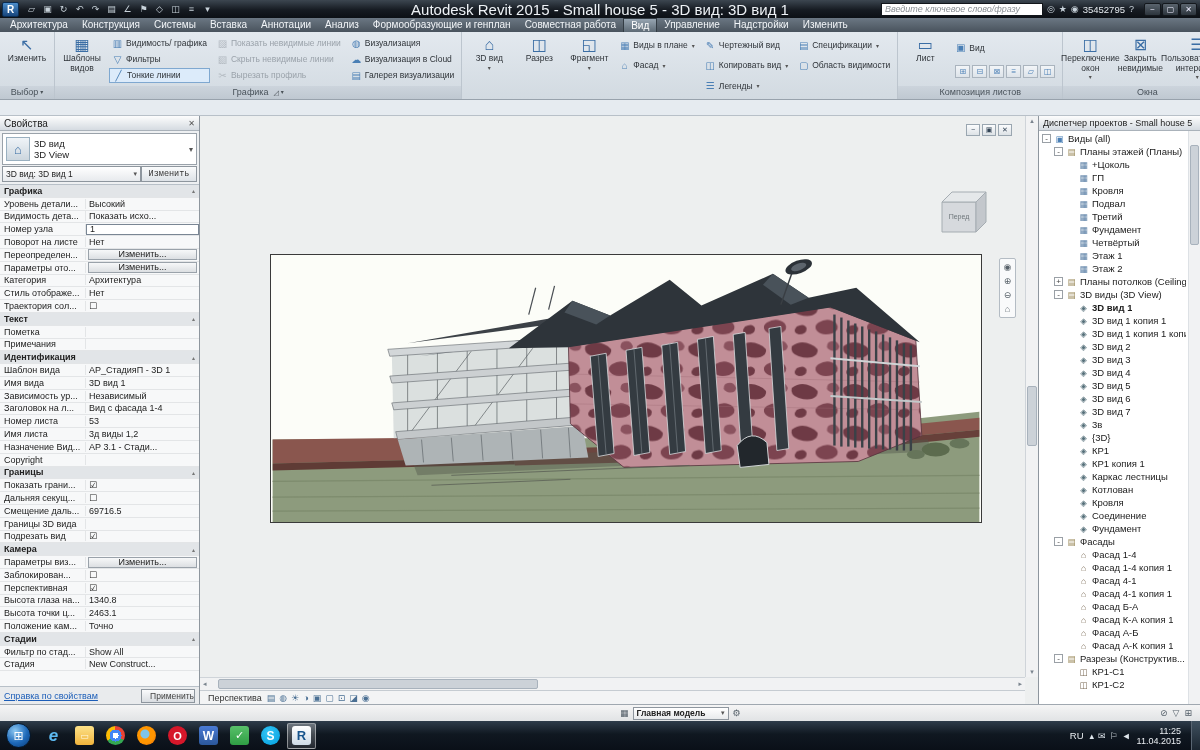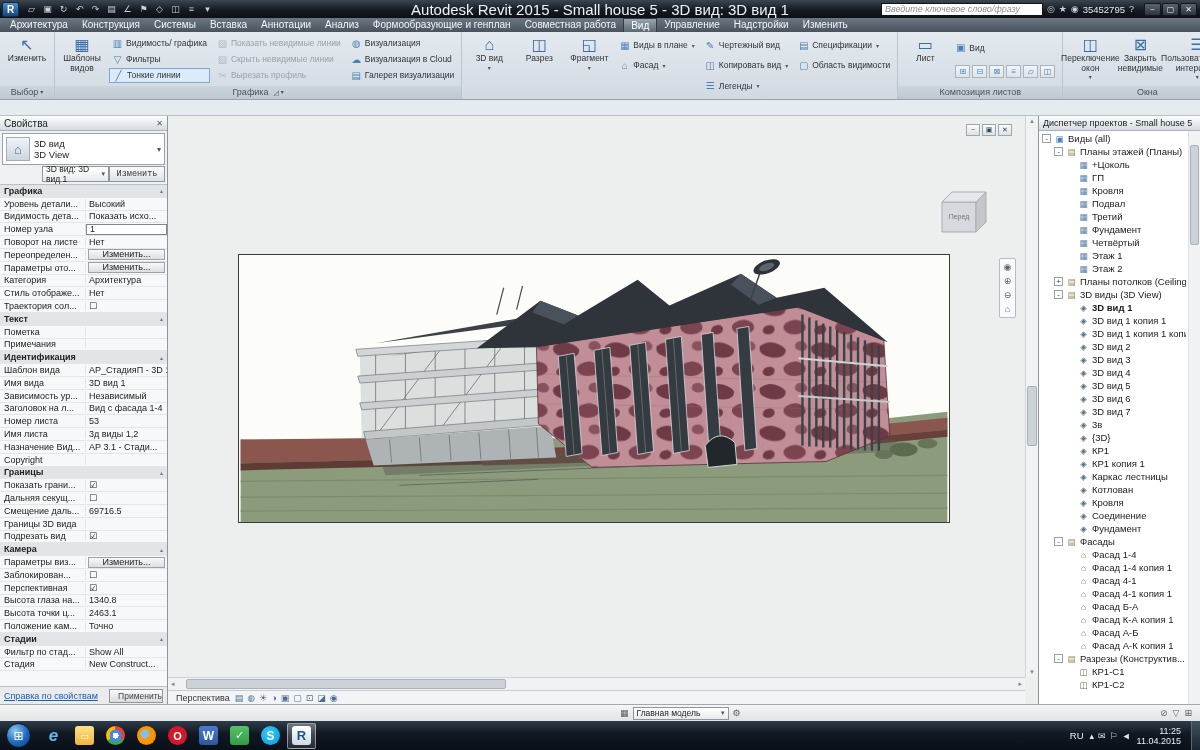--- a/index.html
+++ b/index.html
@@ -44,29 +44,29 @@
 .tool-ico{width:15px;height:13px;background:linear-gradient(#f2f5f8,#dde3e9);border:1px solid #aab4be;font-size:8px;color:#4a7fb5;text-align:center;line-height:12px;}
 .rlabel-dd::after{content:"▾";font-size:6px;color:#4a5258;}
 .launcher{font-size:7px;color:#4a5258;margin-left:3px;}
 
 
 .mainwrap{flex:1;display:flex;flex-direction:column;min-height:0;}
 .optionsbar{height:16px;background:#e6ebf0;border-bottom:1px solid #b8c0c8;flex:none;}
 .main{flex:1;display:flex;min-height:0;}
 
 
-.props{width:168px;background:#eef0f2;border-right:1px solid #8e969e;display:flex;flex-direction:column;font-size:10px;flex:none;}
+.props{width:200px;background:#eef0f2;border-right:1px solid #8e969e;display:flex;flex-direction:column;font-size:10px;flex:none;}
 .props-header{height:15px;background:linear-gradient(#fdfdfd,#d5dbe1);border-bottom:1px solid #aab2ba;display:flex;align-items:center;justify-content:space-between;padding:0 4px;color:#222;flex:none;}
 .ph-close{font-size:8px;color:#555;}
 .type-selector{height:32px;background:#fff;border:1px solid #9aa2aa;margin:2px 2px 1px;display:flex;align-items:center;gap:4px;padding:0 3px;flex:none;}
 .type-ico{width:24px;height:24px;background:linear-gradient(#f0f4f8,#ccd6de);border:1px solid #9ab0c0;font-size:13px;color:#3b6ea5;display:flex;align-items:center;justify-content:center;flex:none;}
 .type-name{font-size:9.5px;line-height:11px;color:#222;flex:1;}
 .type-name span{display:block;}
 .ts-dd{font-size:8px;color:#555;}
-.combo-row{display:flex;gap:0;padding:0 2px 2px;flex:none;margin-left:40px;}
+.combo-row{display:flex;gap:0;padding:0 2px 2px;flex:none;}
 .combo{flex:1;height:16px;background:linear-gradient(#fff,#e7eaed);border:1px solid #8e969e;font-size:8.5px;display:flex;align-items:center;justify-content:space-between;padding:0 3px;color:#222;}
 .cmb-dd{font-size:7px;color:#555;}
 .edit-type{width:56px;height:16px;font-size:8.5px;background:linear-gradient(#fafbfc,#dde2e7);border:1px solid #8e969e;text-align:center;line-height:15px;color:#333;font-family:Liberation Mono, monospace;}
 .prop-rows{flex:1;overflow:hidden;border-top:1px solid #b8c0c8;background:#f7f8f9;}
 .prow{display:flex;height:12.8px;border-bottom:1px solid #e3e5e7;align-items:center;font-size:9px;}
 .pl{width:86px;padding-left:4px;color:#222;border-right:1px solid #e3e5e7;overflow:hidden;white-space:nowrap;flex:none;}
 .pv{flex:1;padding:0 3px;overflow:hidden;white-space:nowrap;color:#222;min-width:0;}
 .prow[data-t="sec"]{background:#e2e5e8;font-weight:bold;}
 .prow[data-t="sec"] .pl{width:auto;flex:1;border-right:none;}
 .prow[data-t="sec"]::after{content:"▴";font-size:6px;color:#777;padding-right:4px;}
@@ -120,21 +120,21 @@
 .tlabel.bold{font-weight:bold;}
 .bscroll{position:absolute;right:0;top:0;bottom:0;width:12px;background:#f1f2f3;border-left:1px solid #dde1e5;}
 .bthumb{position:absolute;top:14px;left:1px;width:9px;height:100px;background:#ccd2d8;border:1px solid #a8b2bc;border-radius:2px;}
 
 
 .statusbar{height:17px;background:linear-gradient(#f5f5f5,#e1e3e5);border-top:1px solid #a0a8b0;display:flex;align-items:center;font-size:9.5px;color:#333;padding:0 5px;position:relative;flex:none;}
 .sb-hint{white-space:nowrap;}
 .sb-mid{position:absolute;left:620px;display:flex;gap:4px;align-items:center;}
 .sb-ico{font-size:9px;color:#55606a;}
 .sb-icogrp{display:flex;gap:4px;}
-.sb-combo{width:96px;height:13px;background:linear-gradient(#fff,#e8eaec);border:1px solid #8e969e;font-size:8.5px;display:flex;align-items:center;justify-content:space-between;padding:0 3px;color:#222;}
+.sb-combo{width:96px;height:13px;background:linear-gradient(#fff,#e8eaec);border:1px solid #8e969e;font-size:8.5px;display:flex;align-items:center;justify-content:space-between;padding:0 3px;color:#222;font-weight:bold;}
 .sb-right{position:absolute;right:8px;display:flex;gap:5px;align-items:center;}
 
 
 .taskbar{height:29px;background:linear-gradient(#2e3c4a,#101821 45%,#0a1018);display:flex;align-items:center;padding-left:2px;flex:none;}
 .start-orb{width:25px;height:25px;border-radius:50%;background:radial-gradient(circle at 35% 30%,#8cc8f2,#1d68b8 55%,#0b3a74);border:1px solid #05182c;color:#fff;display:flex;align-items:center;justify-content:center;font-size:12px;margin:0 7px 0 4px;flex:none;}
 .tb-apps{display:flex;align-items:center;}
 .tbicon{width:29px;height:26px;display:flex;align-items:center;justify-content:center;border-radius:2px;margin:0 1px;}
 .tbicon.active{background:linear-gradient(rgba(255,255,255,.32),rgba(255,255,255,.10));border:1px solid rgba(255,255,255,.45);}
 .tbglyph{width:19px;height:19px;display:flex;align-items:center;justify-content:center;font-size:13px;font-weight:bold;border-radius:3px;color:#fff;}
 .tray{margin-left:auto;display:flex;align-items:center;gap:6px;color:#e8ecf0;font-size:9px;padding-right:0;}

